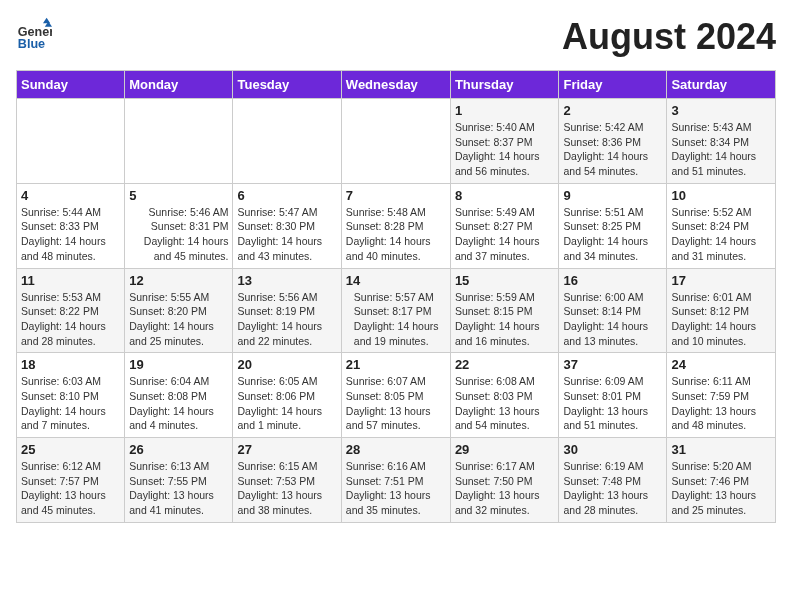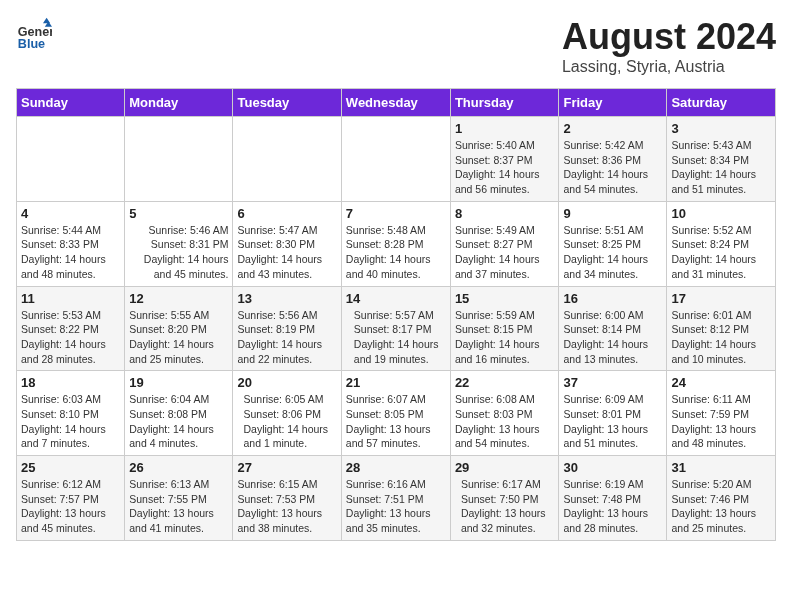--- a/index.html
+++ b/index.html
@@ -19,21 +19,21 @@
     .logo {
       display: flex;
       align-items: center;
       gap: 4px;
     }
     .logo-icon {
       width: 36px;
       height: 36px;
     }
     .title-area {
-      text-align: left;
+      text-align: right;
     }
     .main-title {
       font-size: 36px;
       font-weight: bold;
       color: #222;
     }
     .subtitle {
       font-size: 16px;
       color: #444;
     }
@@ -89,21 +89,20 @@
   <div class="logo">
     <svg class="logo-icon" viewBox="0 0 40 40">
       <text x="2" y="22" font-size="14" font-weight="bold" fill="#333">General</text>
       <text x="2" y="36" font-size="14" font-weight="bold" fill="#1a5fa8">Blue</text>
       <polygon points="30,8 38,8 34,2" fill="#1a5fa8"></polygon>
       <polygon points="32,12 40,12 36,6" fill="#1a5fa8"></polygon>
     </svg>
   </div>
   <div class="title-area">
     <div class="main-title">August 2024</div>
-    <div class="subtitle">Lassing, Styria, Austria</div>
   </div>
 </div>
 
 <table>
   <thead>
     <tr>
     <th>Sunday</th>
         <th>Monday</th>
         <th>Tuesday</th>
         <th>Wednesday</th>
@@ -233,21 +232,21 @@
 Daylight: 14 hours and 7 minutes.</div>
         </td>
         <td>
           <div class="day-num">19</div>
           <div class="day-detail" style="white-space: pre-line;">Sunrise: 6:04 AM
 Sunset: 8:08 PM
 Daylight: 14 hours and 4 minutes.</div>
         </td>
         <td>
           <div class="day-num">20</div>
-          <div class="day-detail" style="white-space: pre-line; margin-left: 6px;">Sunrise: 6:05 AM
+          <div class="day-detail" style="white-space: pre-line;">Sunrise: 6:05 AM
 Sunset: 8:06 PM
 Daylight: 14 hours and 1 minute.</div>
         </td>
         <td>
           <div class="day-num">21</div>
           <div class="day-detail" style="white-space: pre-line;">Sunrise: 6:07 AM
 Sunset: 8:05 PM
 Daylight: 13 hours and 57 minutes.</div>
         </td>
         <td>
@@ -289,21 +288,21 @@
 Daylight: 13 hours and 38 minutes.</div>
         </td>
         <td>
           <div class="day-num">28</div>
           <div class="day-detail" style="white-space: pre-line;">Sunrise: 6:16 AM
 Sunset: 7:51 PM
 Daylight: 13 hours and 35 minutes.</div>
         </td>
         <td>
           <div class="day-num">29</div>
-          <div class="day-detail" style="white-space: pre-line; margin-left: 6px;">Sunrise: 6:17 AM
+          <div class="day-detail" style="white-space: pre-line;">Sunrise: 6:17 AM
 Sunset: 7:50 PM
 Daylight: 13 hours and 32 minutes.</div>
         </td>
         <td>
           <div class="day-num">30</div>
           <div class="day-detail" style="white-space: pre-line;">Sunrise: 6:19 AM
 Sunset: 7:48 PM
 Daylight: 13 hours and 28 minutes.</div>
         </td>
         <td>

